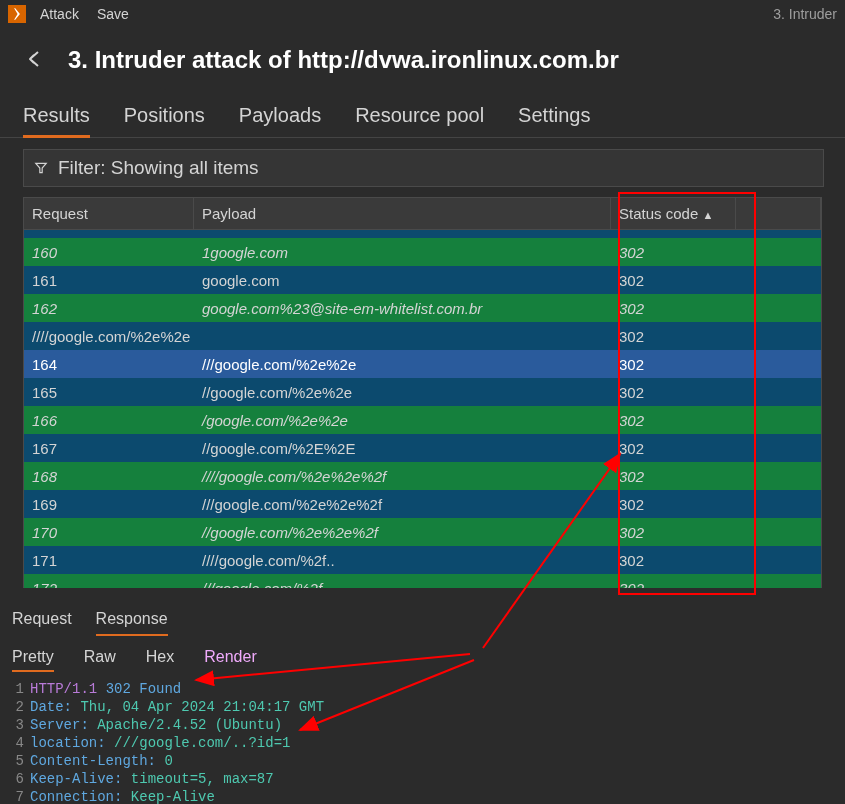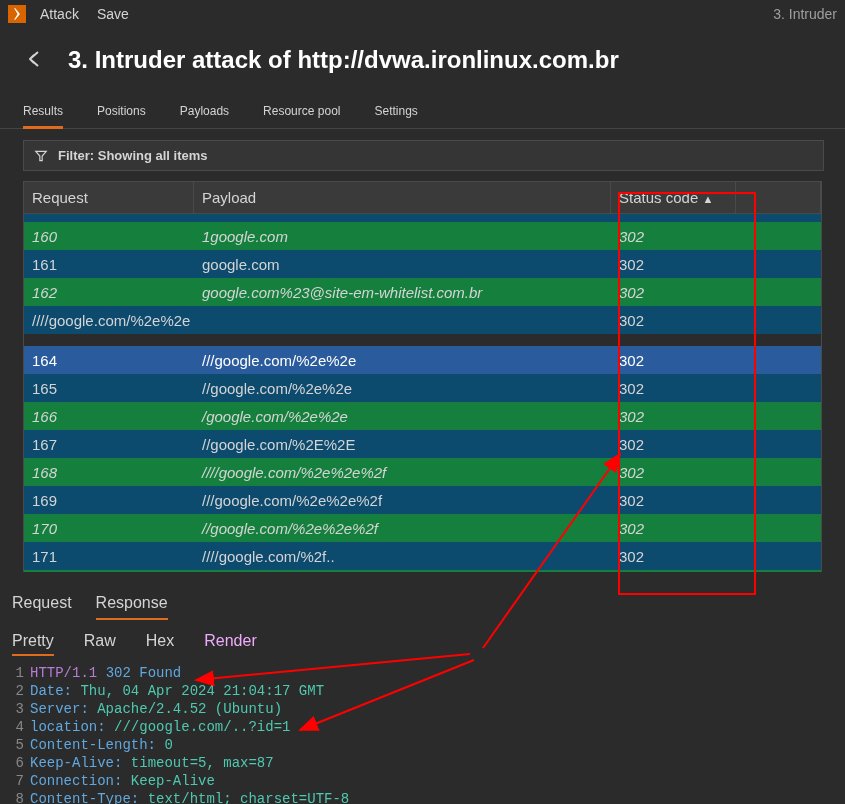--- a/index.html
+++ b/index.html
@@ -65,36 +65,35 @@
 .tabs {
   display: flex;
   padding: 0 23px;
   border-bottom: 1px solid #444;
 }
 .tab {
   padding: 8px 0;
   margin-right: 34px;
   cursor: pointer;
   color: #d4d4d4;
-  font-size: 12px;
+  font-size: 20px;
 }
 .tab.active {
   border-bottom: 3px solid #e06b1f;
   margin-bottom: -1px;
 }
 .filter-bar {
   margin: 11px 21px 10px 23px;
   background: #353535;
   border: 1px solid #4a4a4a;
   padding: 7px 10px;
   display: flex;
   align-items: center;
   color: #d4d4d4;
-  font-size: 13px;
-  font-weight: bold;
+  font-size: 19px;
 }
 .filter-bar svg {
   width: 14px;
   height: 14px;
   margin-right: 10px;
   fill: none;
   stroke: #d4d4d4;
 }
 .results {
   margin: 0 23px;
@@ -119,21 +118,21 @@
   border-right: 1px solid #4a4a4a;
 }
 .tr {
   display: flex;
   height: 28px;
   align-items: center;
   font-size: 15px;
 }
 .tr.even { background: #15803d; font-style: italic; }
 .tr.odd { background: #0c4a6e; }
-.tr.selected { background: #2a5b9c; color: #fff; margin-top: 12px; }
+.tr.selected { background: #2a5b9c; color: #fff; }
 .td { padding: 0 8px; overflow: hidden; white-space: nowrap; }
 .c-req { width: 170px; }
 .c-pay { flex: 1; }
 .c-status { width: 125px; }
 .c-last { width: 85px; }
 .sort-caret { font-size: 11px; vertical-align: middle; }
 
 .highlight-box {
   position: absolute;
   border: 2px solid #ff0000;

